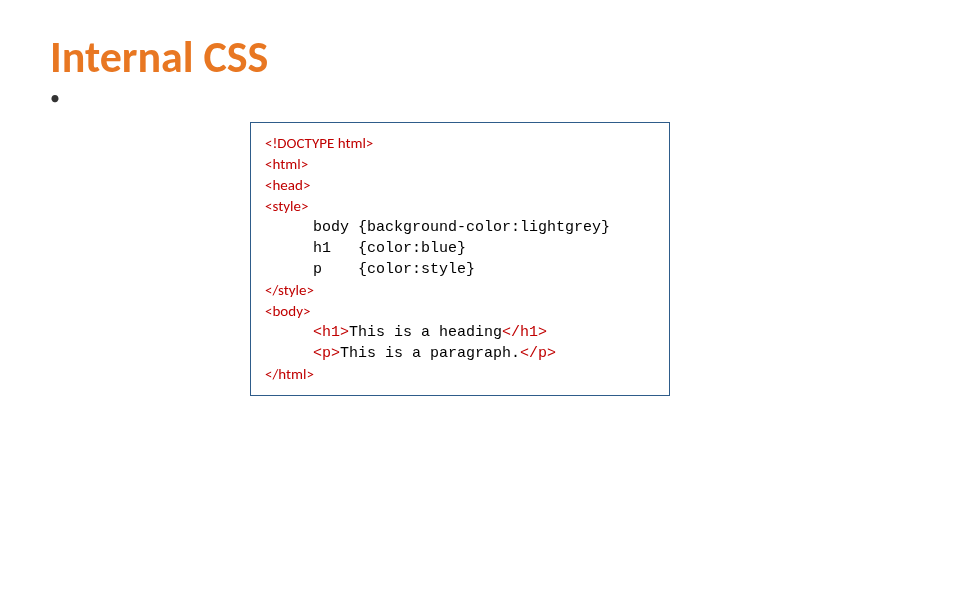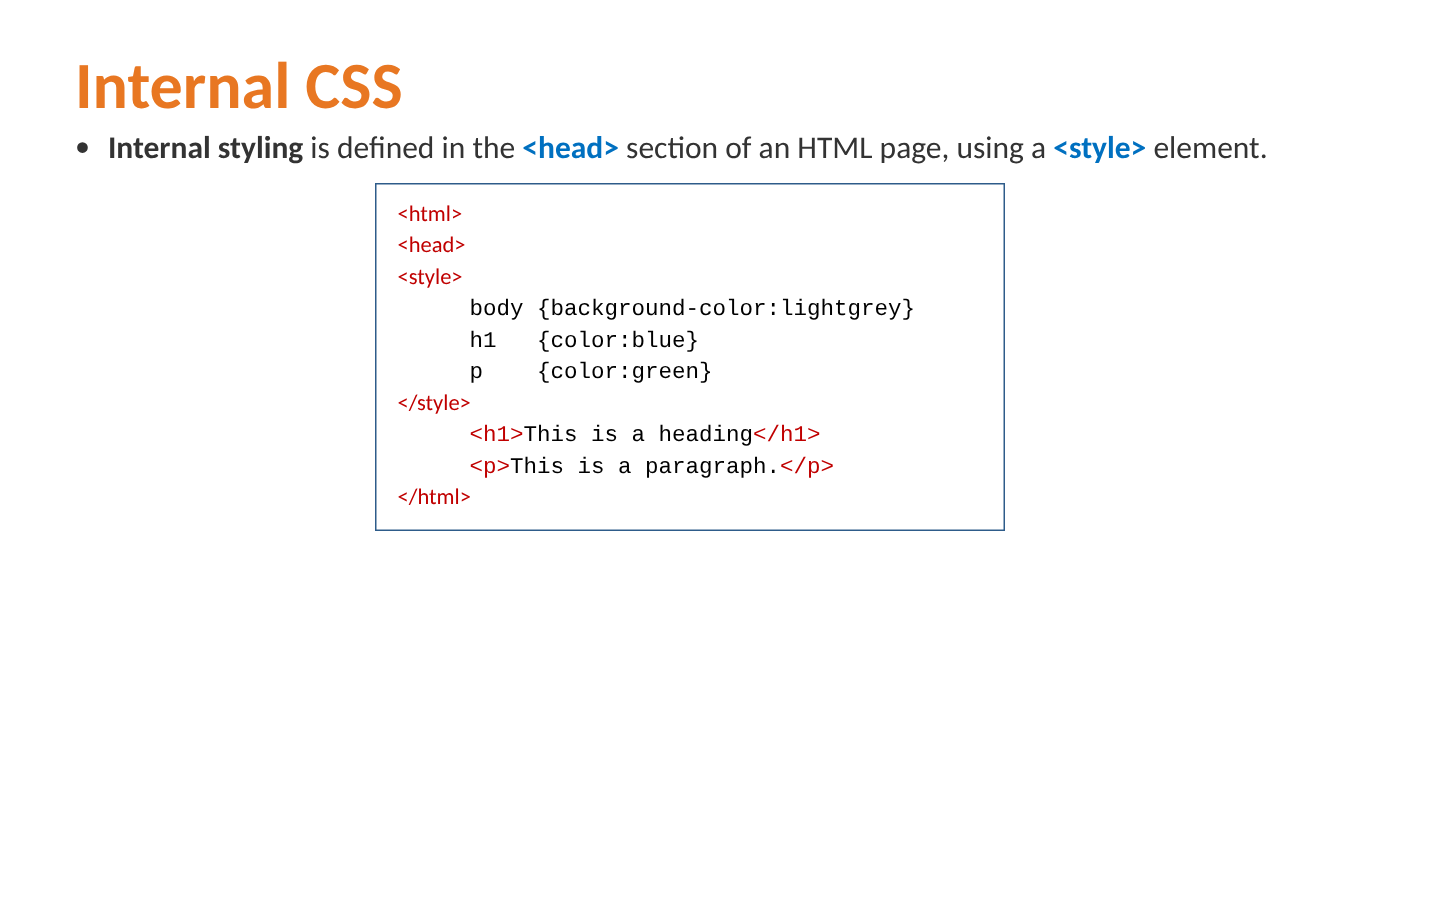--- a/index.html
+++ b/index.html
@@ -48,29 +48,28 @@
     .red { color: #C00000; }
     .indent1 { padding-left: 48px; font-family: Liberation Mono, monospace; }
   </style>
 </head>
 <body>
 
 <h1 class="slide-title">Internal CSS</h1>
 
 <div class="bullet-line">
   <span class="bullet-dot">•</span>
-  <span class="bullet-text">
-    <span class="bold">Internal styling</span><span> is defined in the </span><span class="bold blue-inline">&lt;head&gt;</span><span> section of an HTML page, using a </span><span class="bold blue-inline">&lt;style&gt;</span><span> element.</span>
-  </span>
 </div>
 
 <div class="code-box">
+  <div class="code-line red">&lt;!DOCTYPE html&gt;</div>
   <div class="code-line red">&lt;html&gt;</div>
   <div class="code-line red">&lt;head&gt;</div>
   <div class="code-line red">&lt;style&gt;</div>
   <div class="code-line indent1">body {background-color:lightgrey}</div>
   <div class="code-line indent1">h1   {color:blue}</div>
-  <div class="code-line indent1">p    {color:green}</div>
+  <div class="code-line indent1">p    {color:style}</div>
   <div class="code-line red">&lt;/style&gt;</div>
+  <div class="code-line red">&lt;body&gt;</div>
   <div class="code-line indent1"><span class="red">&lt;h1&gt;</span><span>This is a heading</span><span class="red">&lt;/h1&gt;</span></div>
   <div class="code-line indent1"><span class="red">&lt;p&gt;</span><span>This is a paragraph.</span><span class="red">&lt;/p&gt;</span></div>
   <div class="code-line red">&lt;/html&gt;</div>
 </div>
 
 </body></html>

